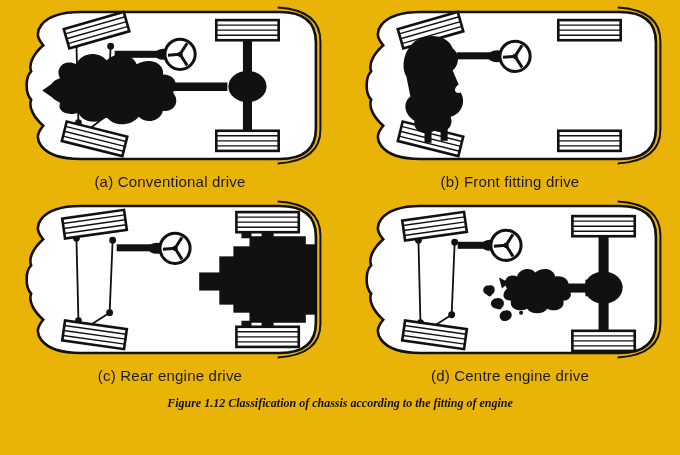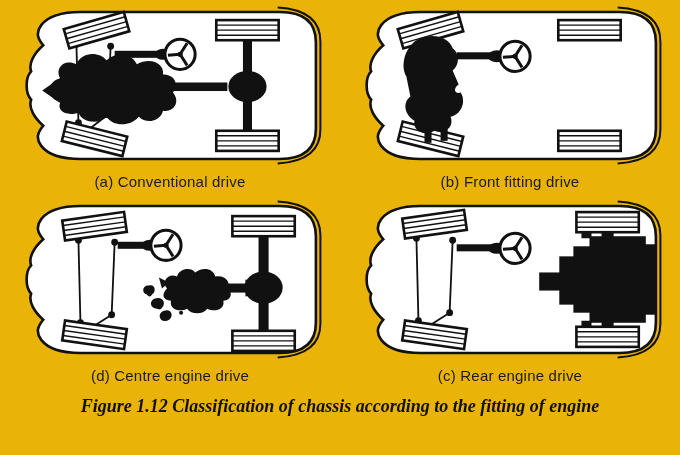--- a/index.html
+++ b/index.html
@@ -24,21 +24,21 @@
     font-size:15px;
     color:#1b1b1b;
     letter-spacing:.2px;
   }
   .caption{
     margin-top:12px;
     text-align:center;
     font-family:"Liberation Serif",serif;
     font-style:italic;
     font-weight:bold;
-    font-size:18px;
+    font-size:12px;
     color:#101010;
   }
   .defs-holder{position:absolute;width:0;height:0;overflow:hidden;}
 </style>
 </head>
 <body>
 
 <div class="page">
 
   <svg class="defs-holder" aria-hidden="true">
@@ -147,20 +147,69 @@
       </svg>
       <div class="panel-label">(b) Front fitting drive</div>
     </div>
 
     <div class="panel">
       <svg viewBox="0 0 310 163" width="314" height="164">
         <g>
             <use href="#chassis"></use>
           </g>
         <g stroke="#111" stroke-width="1.8">
+          <line x1="62" y1="40" x2="64" y2="122"></line>
+          <line x1="98" y1="42" x2="95" y2="114"></line>
+          <line x1="95" y1="114" x2="70" y2="130"></line>
+          <g fill="#111" stroke="none">
+            <circle cx="62" cy="40" r="3.4"></circle>
+              <circle cx="98" cy="42" r="3.4"></circle>
+            <circle cx="64" cy="122" r="3.4"></circle>
+              <circle cx="95" cy="114" r="3.4"></circle>
+            <circle cx="70" cy="130" r="3.4"></circle>
+          </g>
+        </g>
+        <g transform="translate(80,26) rotate(-8)">
+            <use href="#wheel"></use>
+          </g>
+        <g transform="translate(80,136) rotate(8)">
+            <use href="#wheel"></use>
+          </g>
+        <rect x="102" y="46" width="38" height="7" fill="#111"></rect>
+        <ellipse cx="142" cy="50" rx="9" ry="5.5" fill="#111"></ellipse>
+        <g transform="translate(160,50)">
+            <use href="#steer"></use>
+          </g>
+        <g fill="#111">
+          <rect x="184" y="74" width="22" height="18"></rect>
+          <rect x="204" y="58" width="16" height="48"></rect>
+          <rect x="218" y="48" width="18" height="66"></rect>
+          <rect x="234" y="38" width="56" height="86"></rect>
+          <rect x="288" y="46" width="12" height="70"></rect>
+          <rect x="246" y="28" width="12" height="14"></rect>
+          <rect x="246" y="120" width="12" height="14"></rect>
+          <rect x="226" y="32" width="10" height="8"></rect>
+          <rect x="226" y="122" width="10" height="8"></rect>
+        </g>
+        <g transform="translate(252,24)">
+            <use href="#wheel"></use>
+          </g>
+        <g transform="translate(252,138)">
+            <use href="#wheel"></use>
+          </g>
+      </svg>
+      <div class="panel-label">(c) Rear engine drive</div>
+    </div>
+
+    <div class="panel">
+      <svg viewBox="0 0 310 163" width="314" height="164">
+        <g>
+            <use href="#chassis"></use>
+          </g>
+        <g stroke="#111" stroke-width="1.8">
           <line x1="64" y1="42" x2="66" y2="124"></line>
           <line x1="100" y1="44" x2="97" y2="116"></line>
           <line x1="97" y1="116" x2="72" y2="132"></line>
           <g fill="#111" stroke="none">
             <circle cx="64" cy="42" r="3.4"></circle>
               <circle cx="100" cy="44" r="3.4"></circle>
             <circle cx="66" cy="124" r="3.4"></circle>
               <circle cx="97" cy="116" r="3.4"></circle>
             <circle cx="72" cy="132" r="3.4"></circle>
           </g>
@@ -196,66 +245,17 @@
         <g transform="translate(248,28)">
             <use href="#wheel"></use>
           </g>
         <g transform="translate(248,142)">
             <use href="#wheel"></use>
           </g>
       </svg>
       <div class="panel-label">(d) Centre engine drive</div>
     </div>
 
-    <div class="panel">
-      <svg viewBox="0 0 310 163" width="314" height="164">
-        <g>
-            <use href="#chassis"></use>
-          </g>
-        <g stroke="#111" stroke-width="1.8">
-          <line x1="62" y1="40" x2="64" y2="122"></line>
-          <line x1="98" y1="42" x2="95" y2="114"></line>
-          <line x1="95" y1="114" x2="70" y2="130"></line>
-          <g fill="#111" stroke="none">
-            <circle cx="62" cy="40" r="3.4"></circle>
-              <circle cx="98" cy="42" r="3.4"></circle>
-            <circle cx="64" cy="122" r="3.4"></circle>
-              <circle cx="95" cy="114" r="3.4"></circle>
-            <circle cx="70" cy="130" r="3.4"></circle>
-          </g>
-        </g>
-        <g transform="translate(80,26) rotate(-8)">
-            <use href="#wheel"></use>
-          </g>
-        <g transform="translate(80,136) rotate(8)">
-            <use href="#wheel"></use>
-          </g>
-        <rect x="102" y="46" width="38" height="7" fill="#111"></rect>
-        <ellipse cx="142" cy="50" rx="9" ry="5.5" fill="#111"></ellipse>
-        <g transform="translate(160,50)">
-            <use href="#steer"></use>
-          </g>
-        <g fill="#111">
-          <rect x="184" y="74" width="22" height="18"></rect>
-          <rect x="204" y="58" width="16" height="48"></rect>
-          <rect x="218" y="48" width="18" height="66"></rect>
-          <rect x="234" y="38" width="56" height="86"></rect>
-          <rect x="288" y="46" width="12" height="70"></rect>
-          <rect x="246" y="28" width="12" height="14"></rect>
-          <rect x="246" y="120" width="12" height="14"></rect>
-          <rect x="226" y="32" width="10" height="8"></rect>
-          <rect x="226" y="122" width="10" height="8"></rect>
-        </g>
-        <g transform="translate(252,24)">
-            <use href="#wheel"></use>
-          </g>
-        <g transform="translate(252,138)">
-            <use href="#wheel"></use>
-          </g>
-      </svg>
-      <div class="panel-label">(c) Rear engine drive</div>
-    </div>
-
   </div>
 
   <div class="caption">Figure 1.12 Classification of chassis according to the fitting of engine</div>
 
 </div>
 
 </body></html>

